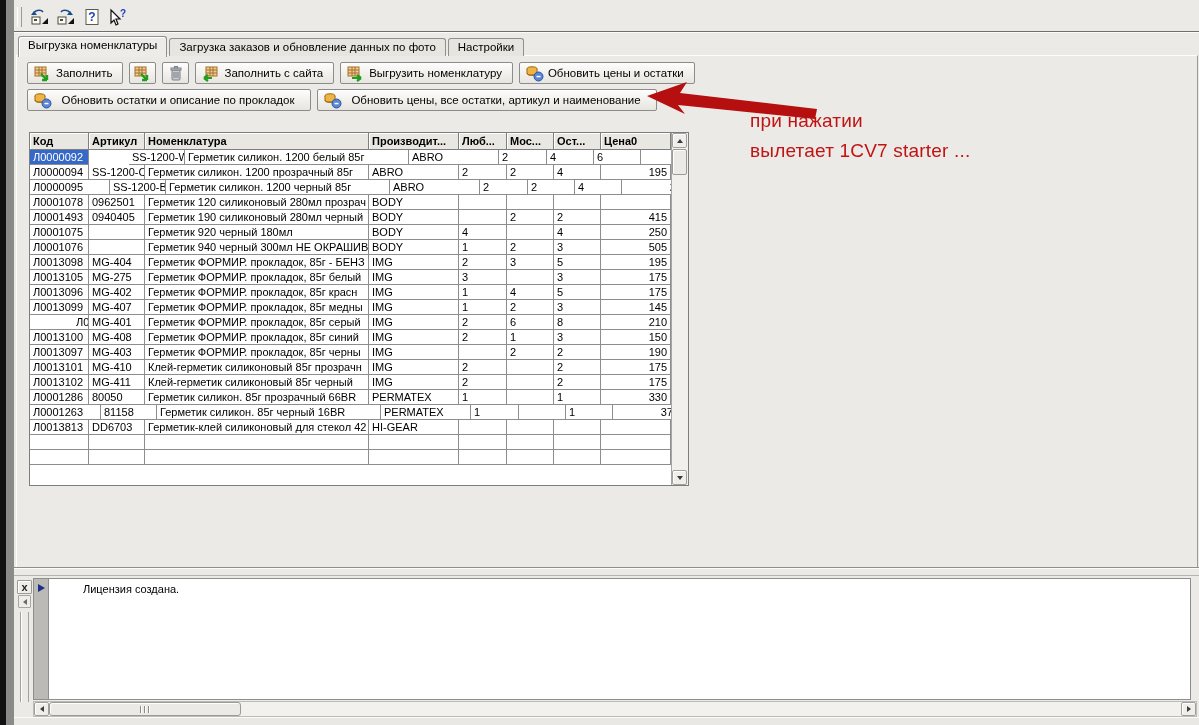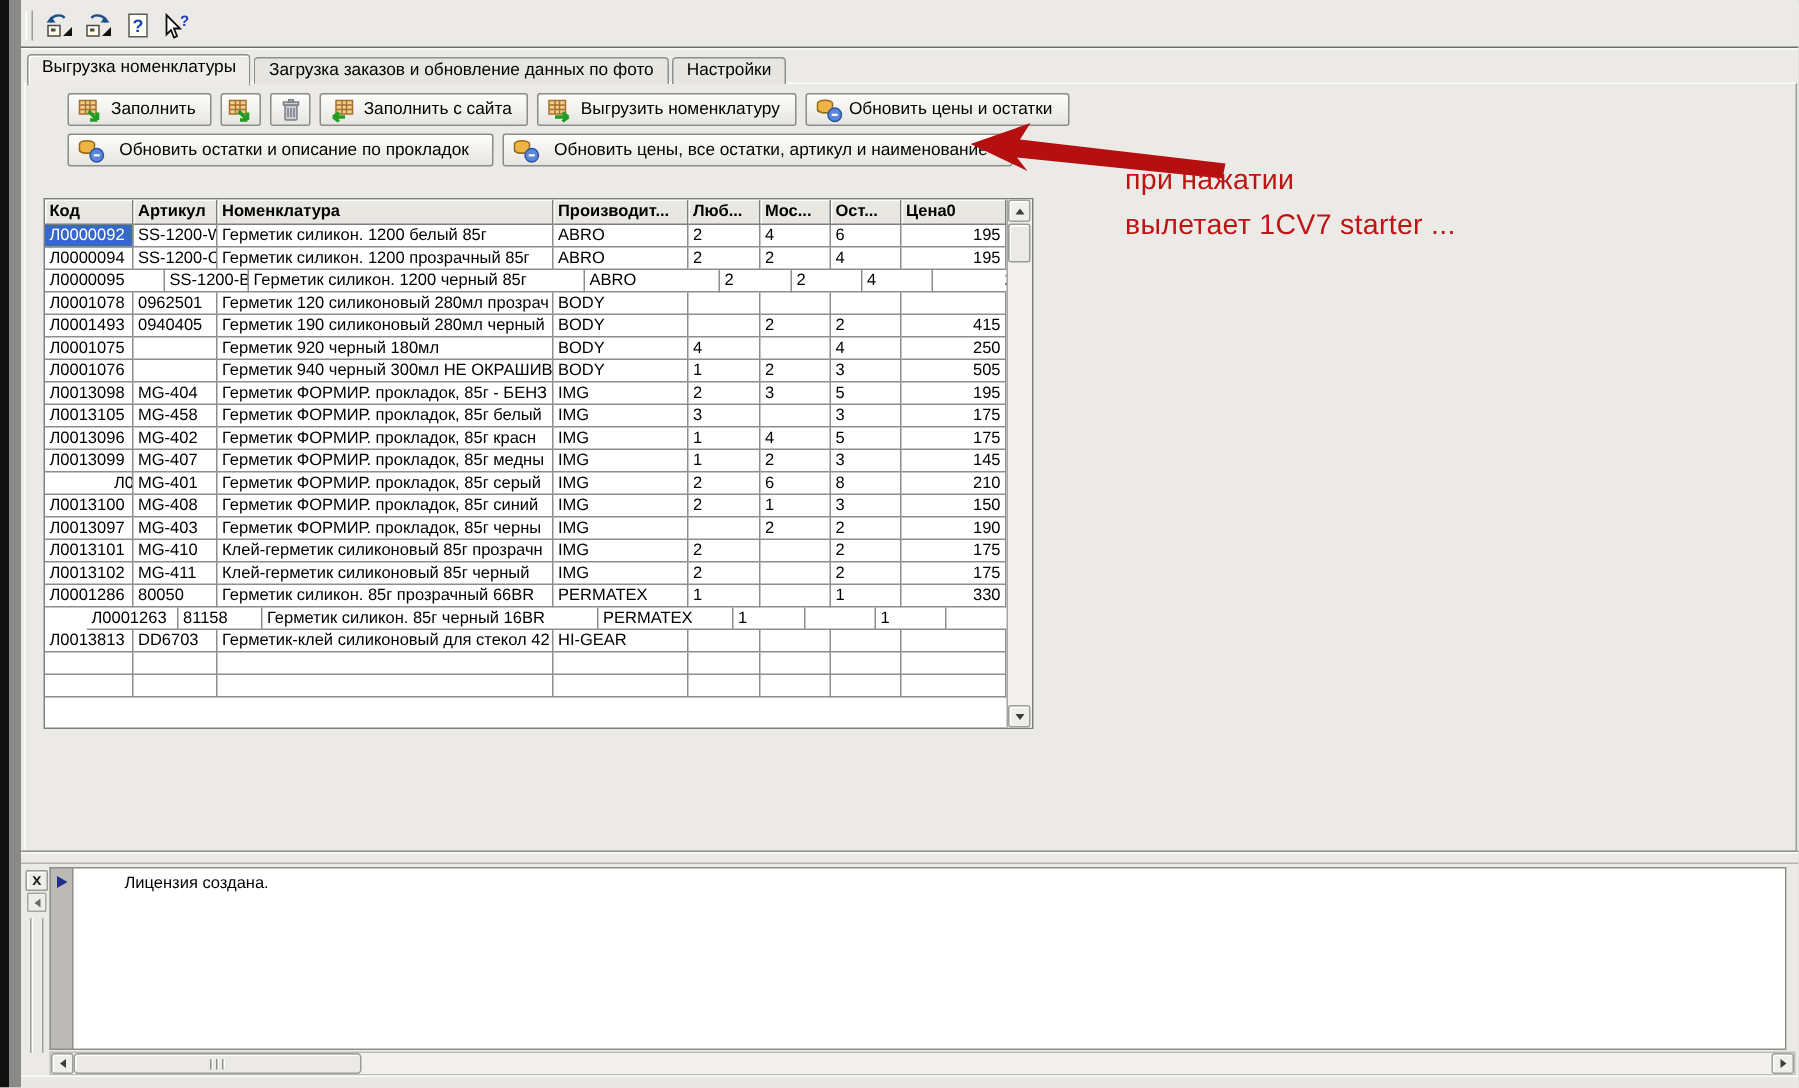--- a/index.html
+++ b/index.html
@@ -11,21 +11,21 @@
   
   .toolbar{position:absolute;left:0;top:2px;width:100%;height:29px;background:#eceae6;border-bottom:1px solid #6e6e6e;box-shadow:0 1px 0 #fbfbf9;display:flex;align-items:center;}
   .grip{width:3px;height:20px;border-left:1px solid #fff;border-right:1px solid #9a9a9a;margin:0 6px 0 3px;}
   .tbtn{width:24px;height:24px;background:transparent;border:1px solid transparent;display:flex;align-items:center;justify-content:center;padding:0;margin-right:2px;}
   
   .tabstrip{position:absolute;left:4px;top:36px;height:20px;display:flex;align-items:flex-end;z-index:3;}
   .tab{height:17px;line-height:16px;padding:0 9px;background:#e7e5e0;border:1px solid #8f8f8f;border-bottom:none;border-radius:3px 3px 0 0;margin-right:2px;font-size:11.5px;color:#000;white-space:nowrap;}
   .tab.active{height:20px;background:#eeece8;box-shadow:inset 1px 1px 0 #fff;margin-bottom:-1px;}
   
   .tabpage{position:absolute;left:2px;top:55px;width:1180px;height:511px;background:#eceae6;border:1px solid #9b9b98;border-top:1px solid #fdfdfb;border-left:1px solid #fdfdfb;}
-  .btnrow{position:absolute;left:28px;display:flex;gap:6px;}
+  .btnrow{position:absolute;left:10px;display:flex;gap:6px;}
   .row1{top:6px;}
   .row2{top:33px;}
   .btn{position:relative;height:22px;background:linear-gradient(#fdfdfc,#e7e5df);border:1px solid #8c8c8c;border-radius:2px;font-size:11.5px;color:#000;display:flex;align-items:center;justify-content:center;padding:0 10px 0 28px;white-space:nowrap;box-sizing:border-box;}
   .btn .bicon{position:absolute;left:6px;top:2px;}
   .btn.iconic{width:27px;padding:0;}
   .btn.iconic .bicon{position:static;}
   
   .grid{position:absolute;left:12px;top:76px;width:660px;height:354px;background:#fff;border:1px solid #7e7e7e;box-sizing:border-box;}
   .ghead{display:flex;height:17px;}
   .hc{flex:none;box-sizing:border-box;border-right:1px solid #7e7e7e;border-bottom:1px solid #7e7e7e;background:#e9e7e1;box-shadow:inset 1px 1px 0 #fff;font-weight:bold;font-size:11px;line-height:16px;padding-left:3px;overflow:hidden;white-space:nowrap;}
@@ -198,21 +198,21 @@
               <div class="hc" style="width: 224px;">Номенклатура</div>
               <div class="hc" style="width: 90px;">Производит...</div>
               <div class="hc" style="width: 48px;">Люб...</div>
               <div class="hc" style="width: 47px;">Мос...</div>
               <div class="hc" style="width: 47px;">Ост...</div>
               <div class="hc" style="width: 70px;">Цена0</div>
             </div>
           <div>
               <div class="tr">
                 <div class="td sel" style="width: 59px;">Л0000092</div>
-                <div class="td" style="width: 56px;">SS-1200-W</div>
+                <div class="td" style="width: 56px; margin-left: 40px;">SS-1200-W</div>
                 <div class="td" style="width: 224px;">Герметик силикон. 1200 белый 85г</div>
                 <div class="td" style="width: 90px;">ABRO</div>
                 <div class="td" style="width: 48px;">2</div>
                 <div class="td" style="width: 47px;">4</div>
                 <div class="td" style="width: 47px;">6</div>
                 <div class="td num" style="width: 70px;">195</div>
               </div>
               <div class="tr">
                 <div class="td" style="width: 59px;">Л0000094</div>
                 <div class="td" style="width: 56px;">SS-1200-C</div>
@@ -278,21 +278,21 @@
                 <div class="td" style="width: 56px;">MG-404</div>
                 <div class="td" style="width: 224px;">Герметик ФОРМИР. прокладок, 85г - БЕНЗ</div>
                 <div class="td" style="width: 90px;">IMG</div>
                 <div class="td" style="width: 48px;">2</div>
                 <div class="td" style="width: 47px;">3</div>
                 <div class="td" style="width: 47px;">5</div>
                 <div class="td num" style="width: 70px;">195</div>
               </div>
               <div class="tr">
                 <div class="td" style="width: 59px;">Л0013105</div>
-                <div class="td" style="width: 56px;">MG-458</div>
+                <div class="td" style="width: 56px;">MG-275</div>
                 <div class="td" style="width: 224px;">Герметик ФОРМИР. прокладок, 85г белый</div>
                 <div class="td" style="width: 90px;">IMG</div>
                 <div class="td" style="width: 48px;">3</div>
                 <div class="td" style="width: 47px;"></div>
                 <div class="td" style="width: 47px;">3</div>
                 <div class="td num" style="width: 70px;">175</div>
               </div>
               <div class="tr">
                 <div class="td" style="width: 59px;">Л0013096</div>
                 <div class="td" style="width: 56px;">MG-402</div>
@@ -367,21 +367,21 @@
                 <div class="td" style="width: 59px;">Л0001286</div>
                 <div class="td" style="width: 56px;">80050</div>
                 <div class="td" style="width: 224px;">Герметик силикон. 85г прозрачный  66BR</div>
                 <div class="td" style="width: 90px;">PERMATEX</div>
                 <div class="td" style="width: 48px;">1</div>
                 <div class="td" style="width: 47px;"></div>
                 <div class="td" style="width: 47px;">1</div>
                 <div class="td num" style="width: 70px;">330</div>
               </div>
               <div class="tr">
-                <div class="td" style="width: 61px; margin-left: 28px;">Л0001263</div>
+                <div class="td" style="width: 71px;">Л0001263</div>
                 <div class="td" style="width: 56px;">81158</div>
                 <div class="td" style="width: 224px;">Герметик силикон. 85г черный 16BR</div>
                 <div class="td" style="width: 90px;">PERMATEX</div>
                 <div class="td" style="width: 48px;">1</div>
                 <div class="td" style="width: 47px;"></div>
                 <div class="td" style="width: 47px;">1</div>
                 <div class="td num" style="width: 70px;">370</div>
               </div>
               <div class="tr">
                 <div class="td" style="width: 59px;">Л0013813</div>

